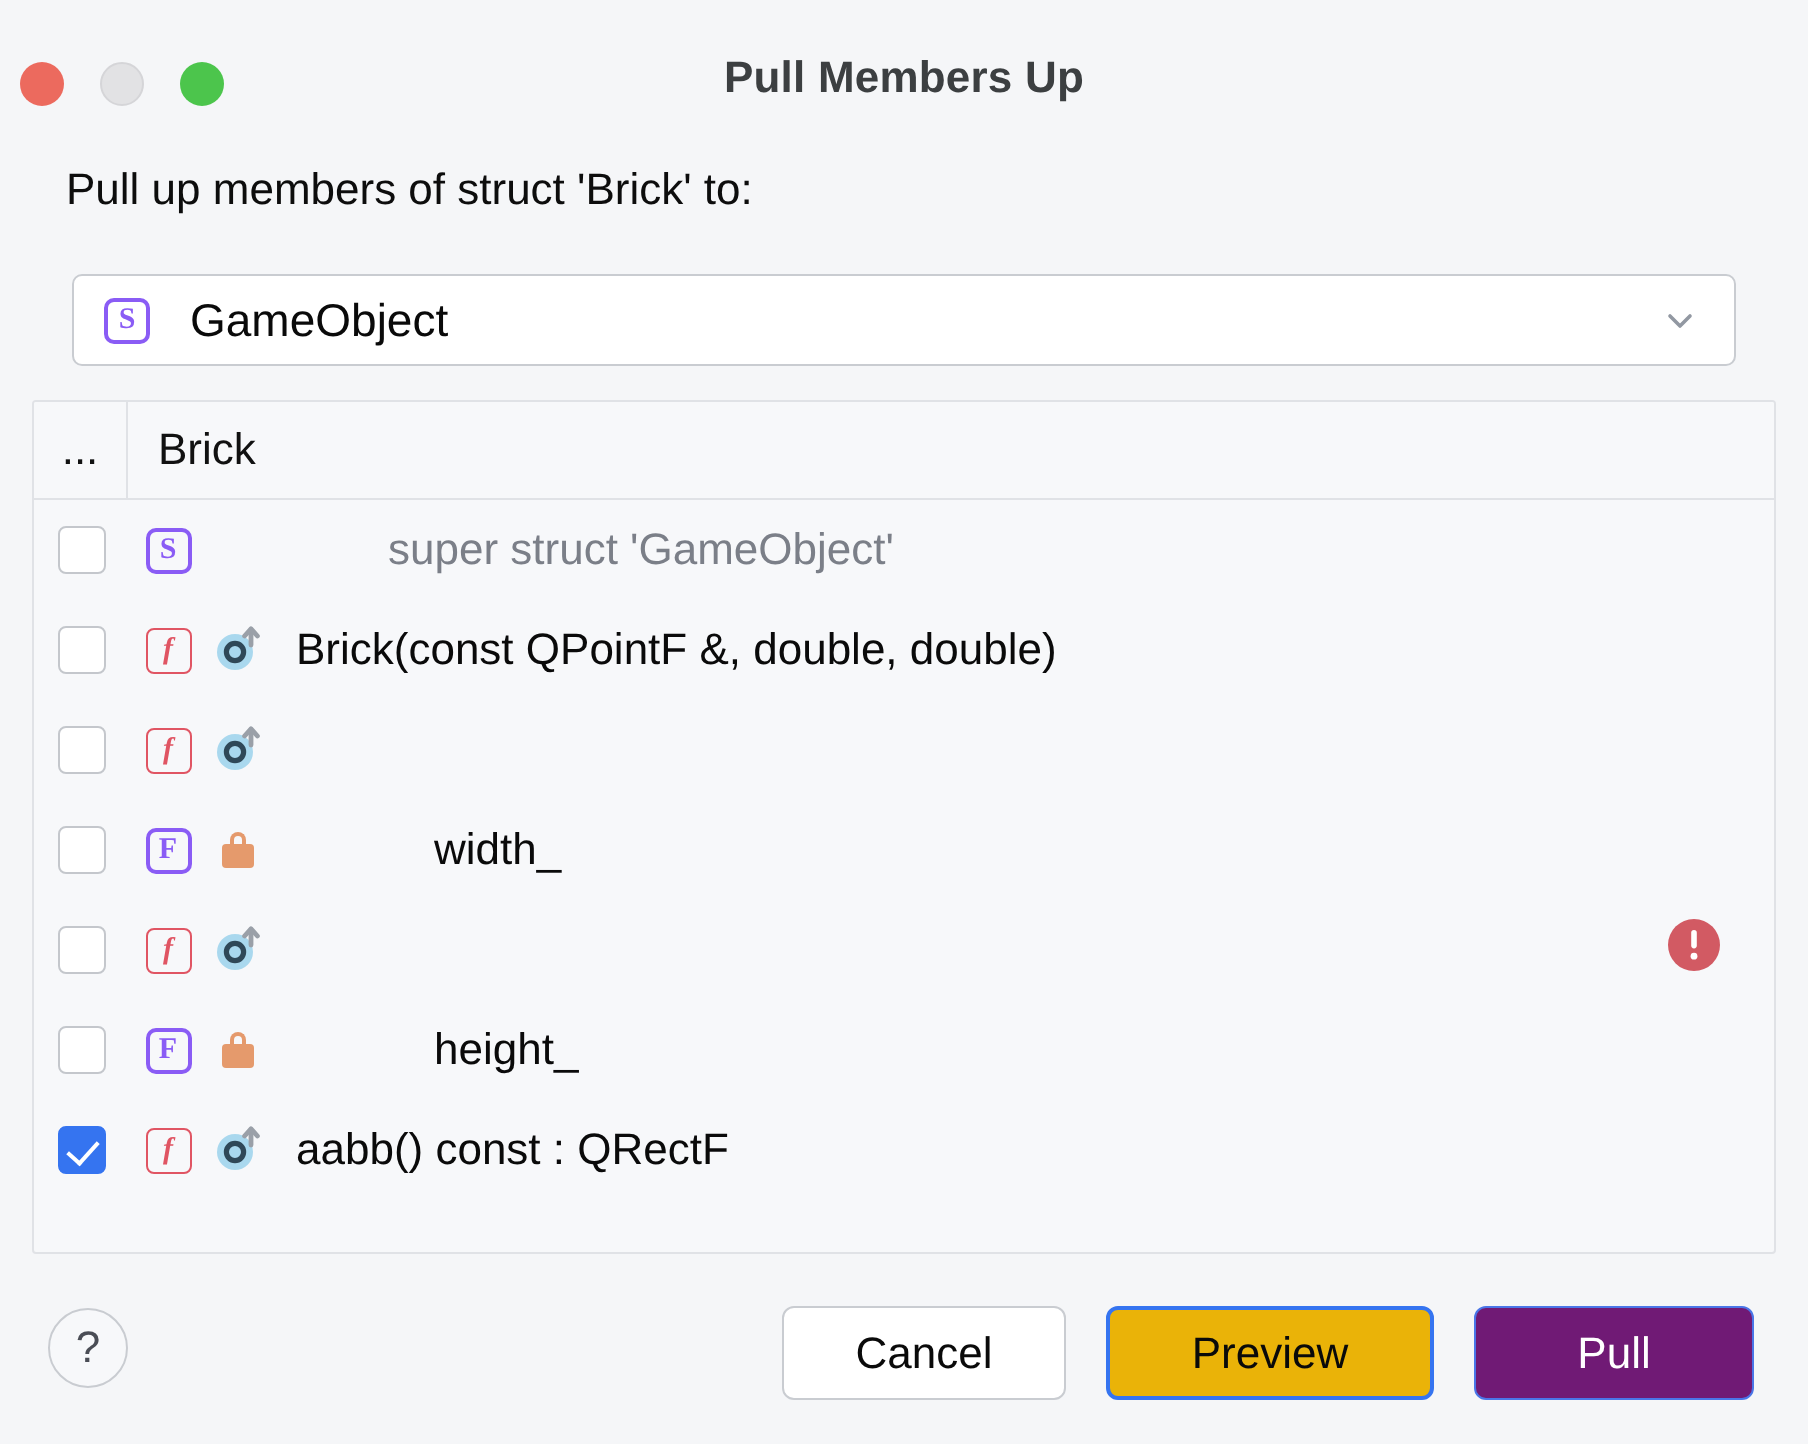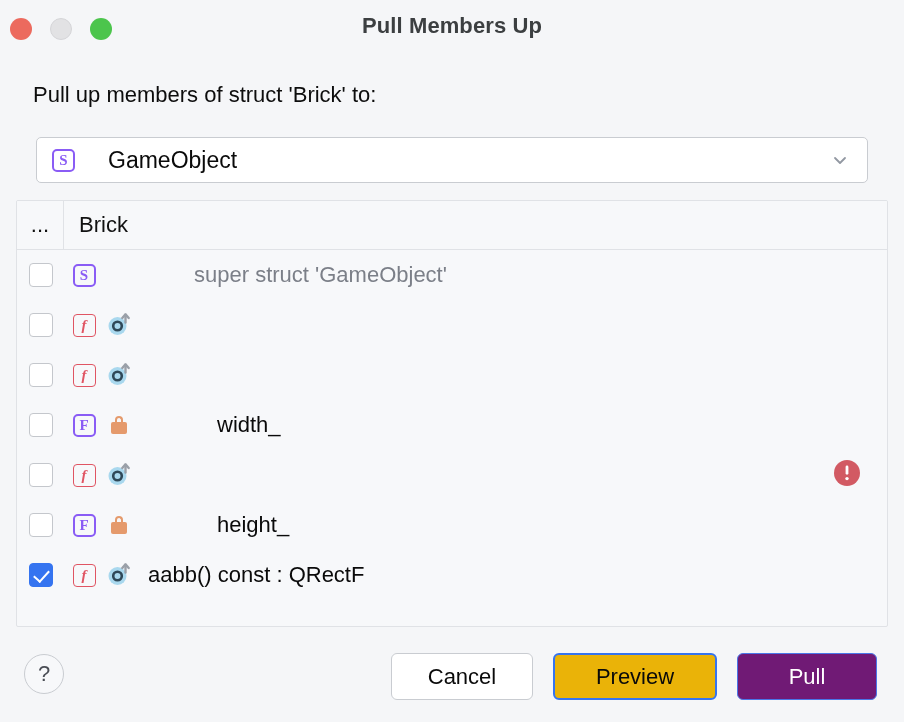--- a/index.html
+++ b/index.html
@@ -12,21 +12,21 @@
     background: #f5f6f8;
     font-family: "Liberation Sans", sans-serif;
     -webkit-font-smoothing: antialiased;
     overflow: hidden;
     position: relative;
   }
 
   
   .titlebar {
     position: absolute;
-    left: 0; top: 3px;
+    left: 0; top: 16px;
     width: 904px;
     height: 52px;
     background: #f5f6f8;
   }
   .traffic {
     position: absolute;
     left: 10px; top: 15px;
     display: flex;
     gap: 18px;
   }
@@ -97,21 +97,21 @@
     color: #8a5cf5;
   }
   .sym-box.func {
     border: 1px solid #e05563;
     color: #e05563;
     border-radius: 4px;
     font-style: italic;
     font-size: 15px;
   }
   .combo-text {
-    margin-left: 33px;
+    margin-left: 20px;
     font-size: 23px;
     color: #0a0a0a;
   }
   .combo-arrow {
     position: absolute;
     right: 18px;
     top: 50%;
     transform: translateY(-50%);
     width: 18px; height: 18px;
     display: flex;
@@ -350,20 +350,21 @@
           <span class="sym-box func">f</span>
         </div>
         <div class="vis-cell">
           <span class="vis-pub"><svg width="26" height="26" viewBox="0 0 26 26">
               <circle cx="11.5" cy="14" r="9" fill="#a9d8ee"></circle>
               <circle cx="11.5" cy="14" r="4.3" fill="none" stroke="#2f4858" stroke-width="2.6"></circle>
               <path d="M19.5 10.5 L19.5 2.8" stroke="#9aa0a8" stroke-width="2.4" stroke-linecap="round"></path>
               <path d="M16.3 6 L19.5 2.4 L22.7 6" fill="none" stroke="#9aa0a8" stroke-width="2.4" stroke-linecap="round" stroke-linejoin="round"></path>
             </svg></span>
         </div>
+        <div class="row-label">Brick(const QPointF &amp;, double, double)</div>
       </div>
       <div class="row">
         <div class="cb-cell">
           <div class="checkbox"></div>
         </div>
         <div class="kind-cell">
           <span class="sym-box func">f</span>
         </div>
         <div class="vis-cell">
           <span class="vis-pub"><svg width="26" height="26" viewBox="0 0 26 26">

